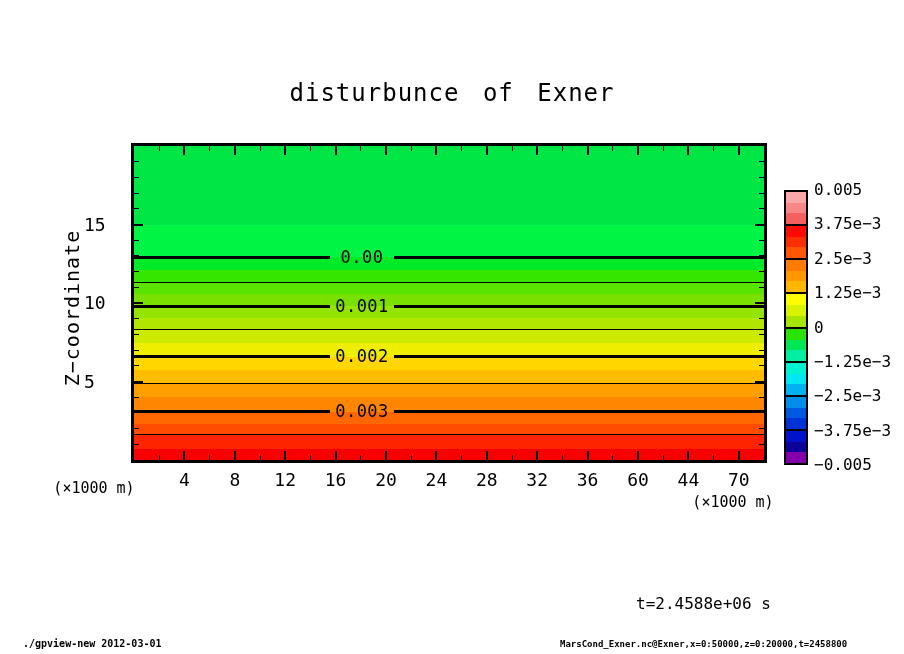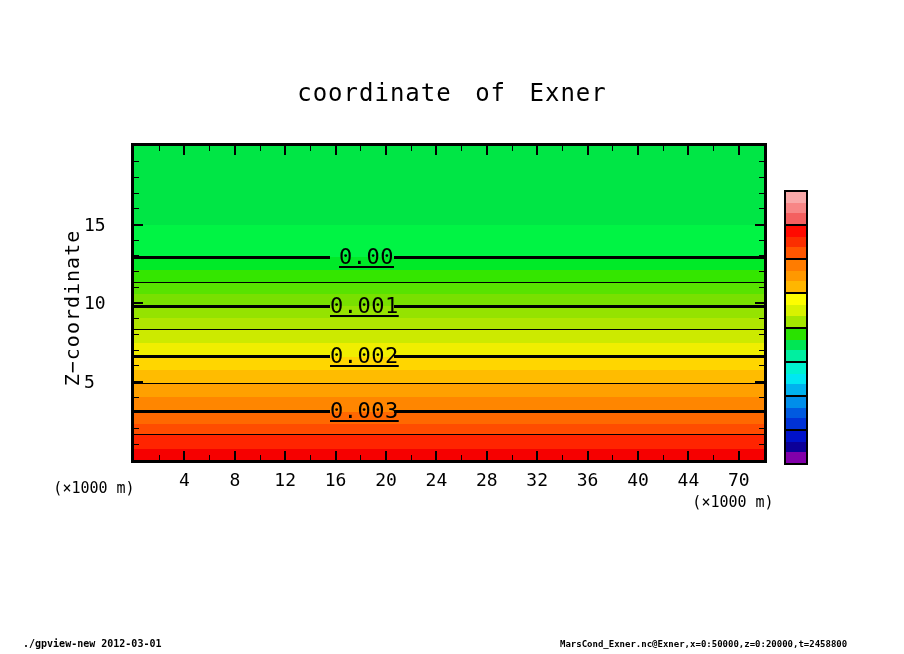--- a/index.html
+++ b/index.html
@@ -3,21 +3,21 @@
 <meta charset="utf-8">
 <style>
   html,body{margin:0;padding:0;background:#fff;}
   body{width:904px;height:654px;font-family:"DejaVu Sans Mono",monospace;color:#000;}
   .canvas{position:relative;width:904px;height:654px;overflow:hidden;background:#fff;}
   .abs{position:absolute;}
   .chart-title{left:0;top:79px;width:904px;text-align:center;font-size:24px;letter-spacing:1px;word-spacing:8px;}
   .plot{left:131px;top:143px;width:636px;height:320px;border:3px solid #000;box-sizing:border-box;overflow:hidden;}
   .tick{position:absolute;background:#000;}
   .cline{position:absolute;background:#000;}
-  .clabel{position:absolute;height:20px;line-height:20px;text-align:right;font-size:22px;letter-spacing:0.5px;text-decoration:underline;}
+  .clabel{position:absolute;height:20px;line-height:20px;text-align:center;font-size:17px;letter-spacing:0.5px;}
   .y-title-wrap{left:12px;top:228px;width:120px;height:160px;}
   .y-title{position:absolute;left:60px;top:80px;transform:translate(-50%,-50%) rotate(-90deg);white-space:nowrap;font-size:20px;letter-spacing:1px;}
   .x-title{left:302px;top:517px;width:300px;text-align:center;font-size:20px;letter-spacing:1px;}
   .unit-left{left:39px;top:479px;width:110px;text-align:center;font-size:15px;}
   .unit-right{left:668px;top:493px;width:130px;text-align:center;font-size:15px;}
   .xticks{left:134px;top:469px;width:630px;height:20px;}
   .xticks span{position:absolute;width:44px;margin-left:-22px;text-align:center;font-size:18px;}
   .zticks{left:84px;top:146px;width:38px;height:314px;}
   .zticks span{position:absolute;width:38px;text-align:left;font-size:18px;}
   .colorbar{left:784px;top:190px;width:24px;height:275px;border:2px solid #000;box-sizing:border-box;display:flex;flex-direction:column;}
@@ -28,21 +28,21 @@
   .cinterval{left:305px;top:566px;width:400px;font-size:18px;white-space:nowrap;}
   .timelabel{left:636px;top:594px;width:200px;font-size:16px;white-space:nowrap;}
   .footer-left{left:23px;top:638px;font-size:10px;font-weight:bold;white-space:nowrap;}
   .footer-right{left:560px;top:639px;font-size:9px;font-weight:bold;white-space:nowrap;}
 </style>
 </head>
 <body>
 
 <div class="canvas">
 
-  <div class="abs chart-title">coordinate of Exner</div>
+  <div class="abs chart-title">disturbunce of Exner</div>
 
   <div class="abs plot" id="plot" style="background: linear-gradient(rgb(0, 230, 69) 0%, rgb(0, 230, 69) 25.2%, rgb(0, 244, 68) 25.2%, rgb(0, 244, 68) 35.4%, rgb(0, 234, 40) 35.4%, rgb(0, 234, 40) 39.5%, rgb(52, 230, 0) 39.5%, rgb(52, 230, 0) 43.3%, rgb(88, 227, 0) 43.3%, rgb(88, 227, 0) 47.1%, rgb(121, 224, 0) 47.1%, rgb(121, 224, 0) 51%, rgb(149, 227, 0) 51%, rgb(149, 227, 0) 54.8%, rgb(176, 230, 0) 54.8%, rgb(176, 230, 0) 58.6%, rgb(204, 234, 0) 58.6%, rgb(204, 234, 0) 62.7%, rgb(240, 238, 0) 62.7%, rgb(240, 238, 0) 67.2%, rgb(255, 214, 0) 67.2%, rgb(255, 214, 0) 71.3%, rgb(255, 188, 0) 71.3%, rgb(255, 188, 0) 75.5%, rgb(255, 160, 0) 75.5%, rgb(255, 160, 0) 79.9%, rgb(255, 134, 0) 79.9%, rgb(255, 134, 0) 84.7%, rgb(255, 104, 0) 84.7%, rgb(255, 104, 0) 88.5%, rgb(255, 76, 0) 88.5%, rgb(255, 76, 0) 92%, rgb(255, 36, 0) 92%, rgb(255, 36, 0) 96.5%, rgb(246, 0, 0) 96.5%, rgb(246, 0, 0) 100%);">
       <div class="tick" style="left: 24.7px; width: 1px; height: 5px; top: 0px;"></div>
       <div class="tick" style="left: 24.7px; width: 1px; height: 5px; bottom: 0px;"></div>
       <div class="tick" style="left: 49.4px; width: 2px; height: 9px; top: 0px;"></div>
       <div class="tick" style="left: 49.4px; width: 2px; height: 9px; bottom: 0px;"></div>
       <div class="tick" style="left: 75.1px; width: 1px; height: 5px; top: 0px;"></div>
       <div class="tick" style="left: 75.1px; width: 1px; height: 5px; bottom: 0px;"></div>
       <div class="tick" style="left: 99.8px; width: 2px; height: 9px; top: 0px;"></div>
       <div class="tick" style="left: 99.8px; width: 2px; height: 9px; bottom: 0px;"></div>
@@ -153,38 +153,50 @@
   <div class="abs xticks" id="xticks">
       <span style="left: 50.4px;">4</span>
       <span style="left: 100.8px;">8</span>
       <span style="left: 151.2px;">12</span>
       <span style="left: 201.6px;">16</span>
       <span style="left: 252px;">20</span>
       <span style="left: 302.4px;">24</span>
       <span style="left: 352.8px;">28</span>
       <span style="left: 403.2px;">32</span>
       <span style="left: 453.6px;">36</span>
-      <span style="left: 504px;">40</span>
+      <span style="left: 504px;">60</span>
       <span style="left: 554.4px;">44</span>
       <span style="left: 604.8px;">70</span>
     </div>
   <div class="abs zticks" id="zticks">
       <span style="top: 224.5px;">5</span>
       <span style="top: 146px;">10</span>
       <span style="top: 67.5px;">15</span>
     </div>
 
   <div class="abs colorbar" id="colorbar">
       <div class="cbox" style="background: linear-gradient(rgb(248, 168, 168) 0%, rgb(248, 168, 168) 33.4%, rgb(247, 134, 134) 33.4%, rgb(247, 134, 134) 66.7%, rgb(244, 96, 96) 66.7%, rgb(244, 96, 96) 100%);"></div>
       <div class="cbox" style="background: linear-gradient(rgb(255, 10, 0) 0%, rgb(255, 10, 0) 33.4%, rgb(251, 46, 0) 33.4%, rgb(251, 46, 0) 66.7%, rgb(255, 86, 0) 66.7%, rgb(255, 86, 0) 100%);"></div>
       <div class="cbox" style="background: linear-gradient(rgb(255, 124, 0) 0%, rgb(255, 124, 0) 33.4%, rgb(255, 152, 0) 33.4%, rgb(255, 152, 0) 66.7%, rgb(255, 182, 0) 66.7%, rgb(255, 182, 0) 100%);"></div>
       <div class="cbox" style="background: linear-gradient(rgb(253, 253, 0) 0%, rgb(253, 253, 0) 33.4%, rgb(216, 242, 0) 33.4%, rgb(216, 242, 0) 66.7%, rgb(164, 230, 0) 66.7%, rgb(164, 230, 0) 100%);"></div>
       <div class="cbox" style="background: linear-gradient(rgb(42, 226, 0) 0%, rgb(42, 226, 0) 33.4%, rgb(0, 230, 84) 33.4%, rgb(0, 230, 84) 66.7%, rgb(0, 239, 160) 66.7%, rgb(0, 239, 160) 100%);"></div>
       <div class="cbox" style="background: linear-gradient(rgb(0, 242, 208) 0%, rgb(0, 242, 208) 33.4%, rgb(0, 231, 242) 33.4%, rgb(0, 231, 242) 66.7%, rgb(0, 178, 238) 66.7%, rgb(0, 178, 238) 100%);"></div>
       <div class="cbox" style="background: linear-gradient(rgb(0, 142, 234) 0%, rgb(0, 142, 234) 33.4%, rgb(0, 90, 224) 33.4%, rgb(0, 90, 224) 66.7%, rgb(0, 50, 214) 66.7%, rgb(0, 50, 214) 100%);"></div>
       <div class="cbox" style="background: linear-gradient(rgb(0, 18, 202) 0%, rgb(0, 18, 202) 33.4%, rgb(12, 0, 152) 33.4%, rgb(12, 0, 152) 66.7%, rgb(130, 0, 170) 66.7%, rgb(130, 0, 170) 100%);"></div>
     </div>
-
+  <div class="abs cbar-labels" id="cbarlabels">
+      <span style="top: -9px;">0.005</span>
+      <span style="top: 25.375px;">3.75e−3</span>
+      <span style="top: 59.75px;">2.5e−3</span>
+      <span style="top: 94.125px;">1.25e−3</span>
+      <span style="top: 128.5px;">0</span>
+      <span style="top: 162.875px;">−1.25e−3</span>
+      <span style="top: 197.25px;">−2.5e−3</span>
+      <span style="top: 231.625px;">−3.75e−3</span>
+      <span style="top: 266px;">−0.005</span>
+    </div>
+
+  <div class="abs timelabel">t=2.4588e+06 s</div>
 
   <div class="abs footer-left">./gpview-new  2012-03-01</div>
   <div class="abs footer-right">MarsCond_Exner.nc@Exner,x=0:50000,z=0:20000,t=2458800</div>
 
 </div>
 
 </body></html>

